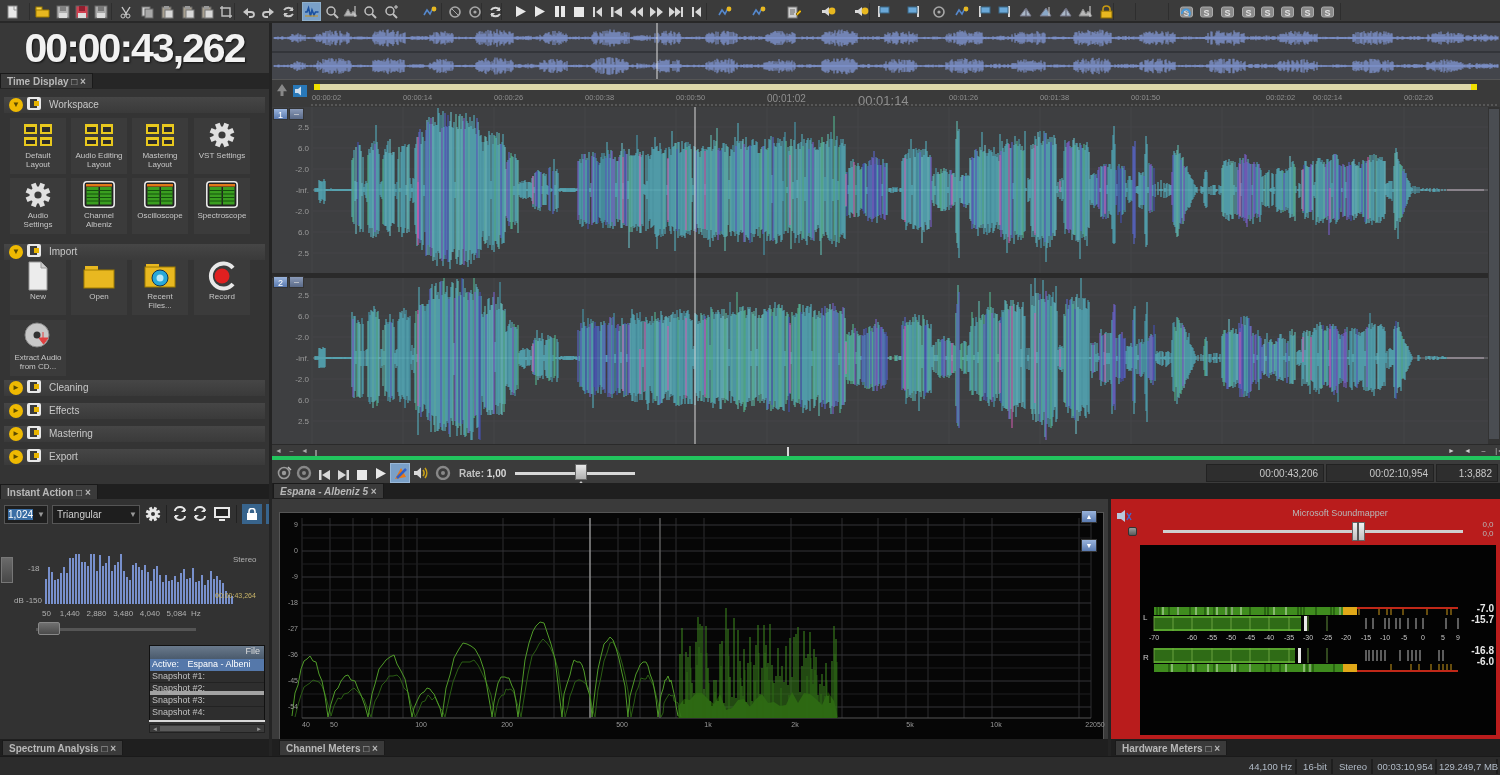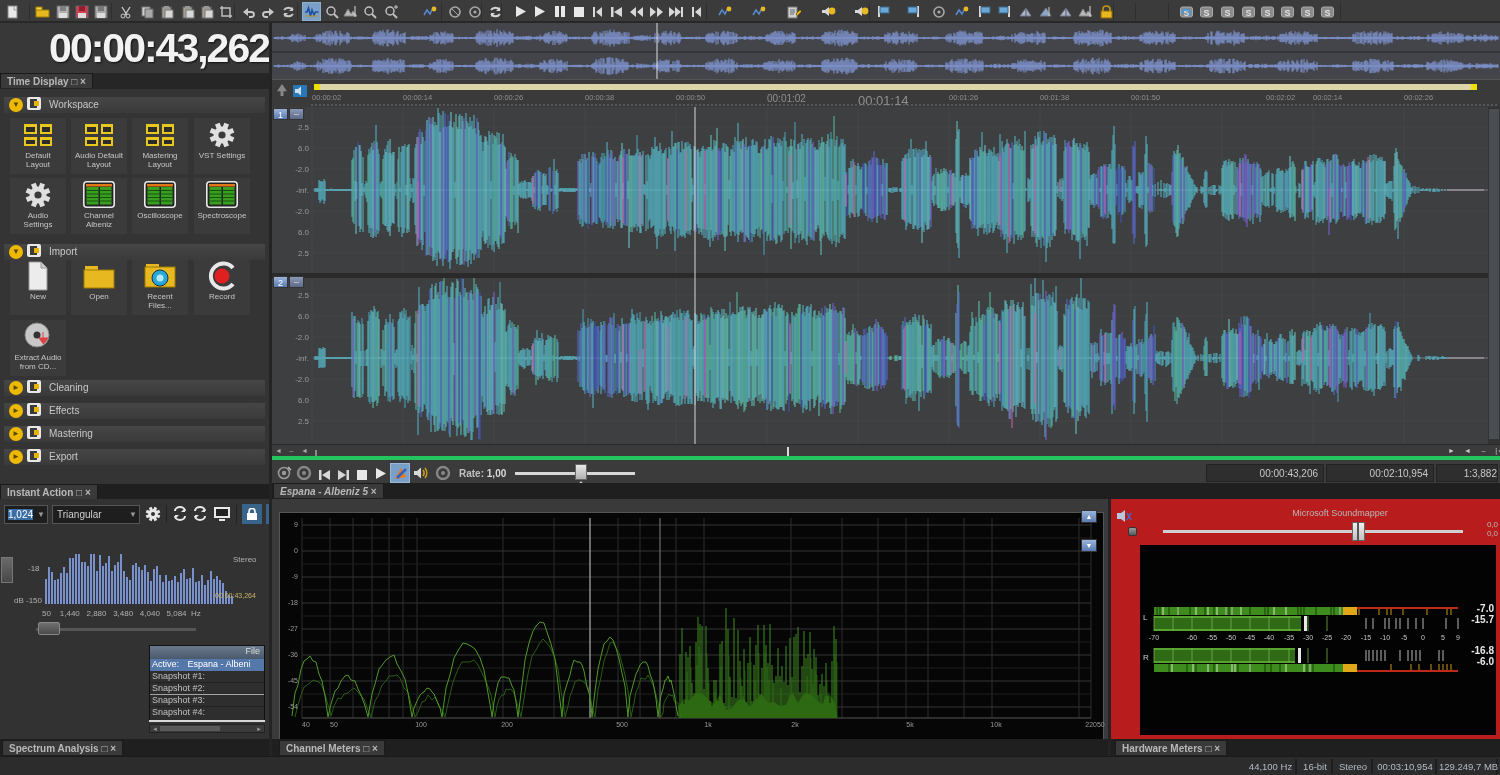--- a/index.html
+++ b/index.html
@@ -356,21 +356,21 @@
     <div class="abs" style="left:441px;top:3px;width:1px;height:17px;background:#2e2e2e"></div>
     <div class="abs" style="left:481px;top:3px;width:1px;height:17px;background:#2e2e2e"></div>
     <div class="abs" style="left:501px;top:3px;width:1px;height:17px;background:#2e2e2e"></div>
     <div class="abs" style="left:706px;top:3px;width:1px;height:17px;background:#2e2e2e"></div>
     <div class="abs" style="left:869px;top:3px;width:1px;height:17px;background:#2e2e2e"></div>
     <div class="abs" style="left:1113px;top:3px;width:1px;height:17px;background:#2e2e2e"></div>
     <div class="abs" style="left:1135px;top:3px;width:1px;height:17px;background:#2e2e2e"></div>
     <div class="abs" style="left:1340px;top:3px;width:1px;height:17px;background:#2e2e2e"></div>
     <div class="abs" style="left:1168px;top:3px;width:1px;height:17px;background:#2e2e2e"></div>
   </div>
-<div class="abs" style="left:0;top:23px;width:269px;height:50px;background:#383838;color:#f2f2f2;font-weight:bold;font-size:41px;letter-spacing:-2px;line-height:50px;text-align:right;text-shadow:1px 1px 2px #111">00:00:43,262</div>
+<div class="abs" style="left:0;top:23px;width:269px;height:50px;background:#383838;color:#f2f2f2;font-weight:bold;font-size:41px;letter-spacing:-2px;line-height:50px;text-align:center;text-shadow:1px 1px 2px #111">00:00:43,262</div>
 <div class="abs" style="left:0;top:73px;width:269px;height:16px;background:#262626">
     <div class="tab" style="left:0;top:0">Time Display <span style="font-weight:normal">□</span> ×</div>
   </div>
 <div class="abs" style="left:0;top:89px;width:269px;height:395px;background:#343434">
     <div class="hdr" style="top:8px"><span style="display:inline-block;width:14px;height:14px;border-radius:7px;background:#eeb902;color:#5a4a00;font-size:8px;font-weight:bold;text-align:center;line-height:14px;margin:1px 4px 0 5px;vertical-align:top">▼</span><span style="display:inline-block;width:14px;height:13px;background:#e8e8e8;border-radius:2px;margin-right:8px;vertical-align:-2px;position:relative"><span style="position:absolute;left:3px;top:2px;width:7px;height:9px;background:#3a3a3a"></span><span style="position:absolute;left:7px;top:4px;width:5px;height:5px;background:#e8b400"></span></span>Workspace</div>
     <div class="tile" style="left:10px;top:29px">
       <div style="height:33px;display:flex;align-items:center;justify-content:center">
         <svg width="30" height="24" viewBox="0 0 30 24">
           <rect x="1" y="1" width="13" height="10" fill="#e8c81e"></rect>
           <rect x="17" y="1" width="12" height="10" fill="#e8c81e"></rect>
@@ -391,21 +391,21 @@
           <rect x="1" y="1" width="13" height="10" fill="#e8c81e"></rect>
           <rect x="17" y="1" width="12" height="10" fill="#e8c81e"></rect>
           <rect x="1" y="14" width="13" height="9" fill="#e8c81e"></rect>
           <rect x="17" y="14" width="12" height="9" fill="#e8c81e"></rect>
           <rect x="3" y="4" width="9" height="5" fill="#2b2b2b"></rect>
           <rect x="19" y="4" width="8" height="5" fill="#2b2b2b"></rect>
           <rect x="3" y="17" width="9" height="4" fill="#2b2b2b"></rect>
           <rect x="19" y="17" width="8" height="4" fill="#2b2b2b"></rect>
         </svg>
       </div>
-      <div style="line-height:9px">Audio Default</div>
+      <div style="line-height:9px">Audio Editing</div>
       <div>Layout</div>
     </div>
     <div class="tile" style="left:132px;top:29px">
       <div style="height:33px;display:flex;align-items:center;justify-content:center">
         <svg width="30" height="24" viewBox="0 0 30 24">
           <rect x="1" y="1" width="13" height="10" fill="#e8c81e"></rect>
           <rect x="17" y="1" width="12" height="10" fill="#e8c81e"></rect>
           <rect x="1" y="14" width="13" height="9" fill="#e8c81e"></rect>
           <rect x="17" y="14" width="12" height="9" fill="#e8c81e"></rect>
           <rect x="3" y="4" width="9" height="5" fill="#2b2b2b"></rect>
@@ -576,21 +576,21 @@
     <div class="abs" style="left:233px;top:56px;color:#b0b0b0;font-size:8px">Stereo</div>
     <div class="abs" style="left:215px;top:93px;color:#c8b468;font-size:7px">00:00:43,264</div>
     <div class="abs" style="left:42px;top:110px;color:#b0b0b0;font-size:8px;white-space:nowrap">50&nbsp;&nbsp;&nbsp;&nbsp;1,440&nbsp;&nbsp;&nbsp;2,880&nbsp;&nbsp;&nbsp;3,480&nbsp;&nbsp;&nbsp;4,040&nbsp;&nbsp;&nbsp;5,084&nbsp;&nbsp;Hz</div>
     <div class="abs" style="left:1px;top:58px;width:12px;height:26px;background:linear-gradient(#6a6a6a,#484848);border:1px solid #777"></div>
     <div class="abs" style="left:36px;top:129px;width:160px;height:3px;background:#555"></div>
     <div class="abs" style="left:38px;top:123px;width:22px;height:13px;background:linear-gradient(#707070,#4a4a4a);border:1px solid #888;border-radius:2px"></div>
     <div class="abs" style="left:149px;top:146px;width:116px;height:76px;background:#2e2e2e;border:1px solid #111;font-size:9px;color:#c0c0c0;overflow:hidden">
       <div style="height:13px;background:linear-gradient(#6a7a8c,#4a5a6c);color:#ddd;text-align:right;padding-right:4px">File</div>
       <div style="height:12px;background:#5578aa;color:#fff;padding-left:2px;white-space:nowrap">Active: <span style="margin-left:6px">Espana - Albeni</span></div>
       <div style="height:12px;padding-left:2px;border-bottom:1px solid #222">Snapshot #1:</div>
-      <div style="height:12px;padding-left:2px;border-bottom:1px solid #a3a3a3">Snapshot #2:</div>
+      <div style="height:12px;padding-left:2px;border-bottom:4px solid #a3a3a3">Snapshot #2:</div>
       <div style="height:12px;padding-left:2px;border-bottom:1px solid #222">Snapshot #3:</div>
       <div style="height:12px;padding-left:2px">Snapshot #4:</div>
     </div>
     <div class="abs" style="left:149px;top:221px;width:116px;height:2px;background:#d8d8d8"></div>
     <div class="abs" style="left:149px;top:225px;width:116px;height:9px;background:#3a3a3a;border:1px solid #222">
       <span style="color:#999;font-size:6px;position:absolute;left:2px;top:1px">◄</span>
       <span style="color:#999;font-size:6px;position:absolute;right:2px;top:1px">►</span>
       <div style="position:absolute;left:10px;top:1px;width:60px;height:5px;background:#5a5a5a"></div>
     </div>
   </div>
@@ -734,21 +734,21 @@
     <div class="abs" style="left:166px;top:5px"><svg width="16" height="15" viewBox="0 0 16 15">
         <circle cx="8" cy="8" r="6" fill="none" stroke="#888" stroke-width="2.4"></circle>
         <circle cx="8" cy="8" r="2" fill="#888"></circle>
       </svg></div>
     <div class="abs" style="left:190px;top:8px;color:#c0c0c0;font-size:10px;font-weight:bold">Rate: <span style="color:#d8d8d8">1,00</span></div>
     <div class="abs" style="left:246px;top:12px;width:120px;height:3px;background:#d8d8d8"></div>
     <div class="abs" style="left:306px;top:4px;width:12px;height:16px;background:linear-gradient(#e8e8e8,#b0b0b0);border:1px solid #666"></div>
     <div class="abs" style="left:308px;top:21px;width:0;height:0;border-left:4px solid transparent;border-right:4px solid transparent;border-bottom:5px solid #ccc"></div>
     <div class="abs" style="left:937px;top:4px;width:118px;height:18px;background:#2e2e2e;border:1px solid #222;color:#c8c8c8;font-size:10px;line-height:17px;text-align:right;padding-right:5px">00:00:43,206</div>
     <div class="abs" style="left:1057px;top:4px;width:108px;height:18px;background:#2e2e2e;border:1px solid #222;color:#c8c8c8;font-size:10px;line-height:17px;text-align:right;padding-right:5px">00:02:10,954</div>
-    <div class="abs" style="left:1167px;top:4px;width:62px;height:18px;background:#2e2e2e;border:1px solid #222;color:#c8c8c8;font-size:10px;line-height:17px;text-align:right;">1:3,882</div>
+    <div class="abs" style="left:1167px;top:4px;width:62px;height:18px;background:#2e2e2e;border:1px solid #222;color:#c8c8c8;font-size:10px;line-height:17px;text-align:right;padding-right:5px">1:3,882</div>
   </div>
 <div class="abs" style="left:269px;top:483px;width:1231px;height:16px;background:#1f1f1f">
     <div class="tab" style="left:4px;top:0;font-style:italic;font-weight:bold">Espana - Albeniz 5 <span style="font-style:normal">×</span></div>
   </div>
 <div class="abs" style="left:269px;top:499px;width:841px;height:240px;background:#3a3a3a">
     <div class="abs" style="left:10px;top:13px;width:825px;height:228px;background:#060606;border:1px solid #555"><svg width="825" height="228" viewBox="0 0 825 228">
         <path d="M22 5V205M50 5V205M73 5V205M92 5V205M109 5V205M123 5V205M137 5V205M223 5V205M274 5V205M338 5V205M360 5V205M396 5V205M424 5V205M511 5V205M562 5V205M598 5V205M626 5V205M648 5V205M684 5V205M712 5V205M799 5V205M811 5V205" stroke="#2c2c2e" stroke-width="1"></path>
         <path d="M22 25H811M22 51H811M22 77H811M22 103H811M22 129H811M22 155H811M22 181H811" stroke="#1f1f21" stroke-width="1"></path>
         <path d="M22 12H811M22 38H811M22 64H811M22 90H811M22 116H811M22 142H811M22 168H811M22 194H811" stroke="#353538" stroke-width="1"></path>
         <path d="M310 5V205" stroke="#8f8f8f" stroke-width="1.5"></path>
@@ -769,21 +769,21 @@
 <div class="abs" style="left:1110px;top:499px;width:390px;height:256px;background:#b91c1c">
     <div class="abs" style="left:6px;top:10px"><svg width="16" height="14" viewBox="0 0 16 14">
         <path d="M1 4h4l4-3v12L5 10H1z" fill="#b8c8dc"></path>
         <path d="M11 4l4 7M15 4l-4 7" stroke="#4868c8" stroke-width="1.5"></path>
       </svg></div>
     <div class="abs" style="left:90px;top:9px;width:280px;text-align:center;color:#b8b8b8;font-size:9px">Microsoft Soundmapper</div>
     <div class="abs" style="left:18px;top:28px;width:9px;height:9px;background:linear-gradient(#9a9a9a,#5a5a5a);border:1px solid #333;border-radius:2px"></div>
     <div class="abs" style="left:53px;top:31px;width:300px;height:3px;background:#d0d0d0"></div>
     <div class="abs" style="left:242px;top:23px;width:13px;height:19px;background:linear-gradient(#f0f0f0,#c0c0c0);border:1px solid #666"></div>
     <div class="abs" style="left:247px;top:23px;width:2px;height:19px;background:#555"></div>
-    <div class="abs" style="left:368px;top:21px;color:#b8b8b8;font-size:8px;line-height:9px;text-align:right;width:20px">0,0<br>0,0</div>
+    <div class="abs" style="left:368px;top:21px;color:#b8b8b8;font-size:8px;line-height:9px;text-align:center;width:20px">0,0<br>0,0</div>
     <div class="abs" style="left:30px;top:46px;width:356px;height:190px;background:#030303"><svg width="356" height="190" viewBox="0 0 356 190">
         <rect x="14" y="62" width="189" height="8" fill="#3f8c1e"></rect>
         <path d="M17 62V70M20 62V70M29 62V70M38 62V70M50 62V70M65 62V70M74 62V70M86 62V70M89 62V70M92 62V70M110 62V70M125 62V70M128 62V70M158 62V70M161 62V70M164 62V70M176 62V70M191 62V70M194 62V70M200 62V70" stroke="#235a0e" stroke-width="1.5"></path>
         <path d="M23 62V70M38 62V70M56 62V70M68 62V70M77 62V70M86 62V70M92 62V70M101 62V70M134 62V70M146 62V70M200 62V70" stroke="#cfe8c0" stroke-width="1"></path>
         <rect x="203" y="62" width="14" height="8" fill="#e0a818"></rect>
         <path d="M219 62V70M239 62V70M247 62V70M251 62V70M263 62V70M287 62V70M307 62V70M311 62V70" stroke="#c09018" stroke-width="1.5" opacity="0.7"></path>
         <path d="M217 63H318" stroke="#c02818" stroke-width="2"></path>
         <rect x="14" y="71" width="147" height="15" fill="#2f6b16"></rect>
         <rect x="14" y="71" width="147" height="2" fill="#57a32d"></rect>
         <rect x="14" y="84" width="147" height="2" fill="#57a32d"></rect>

